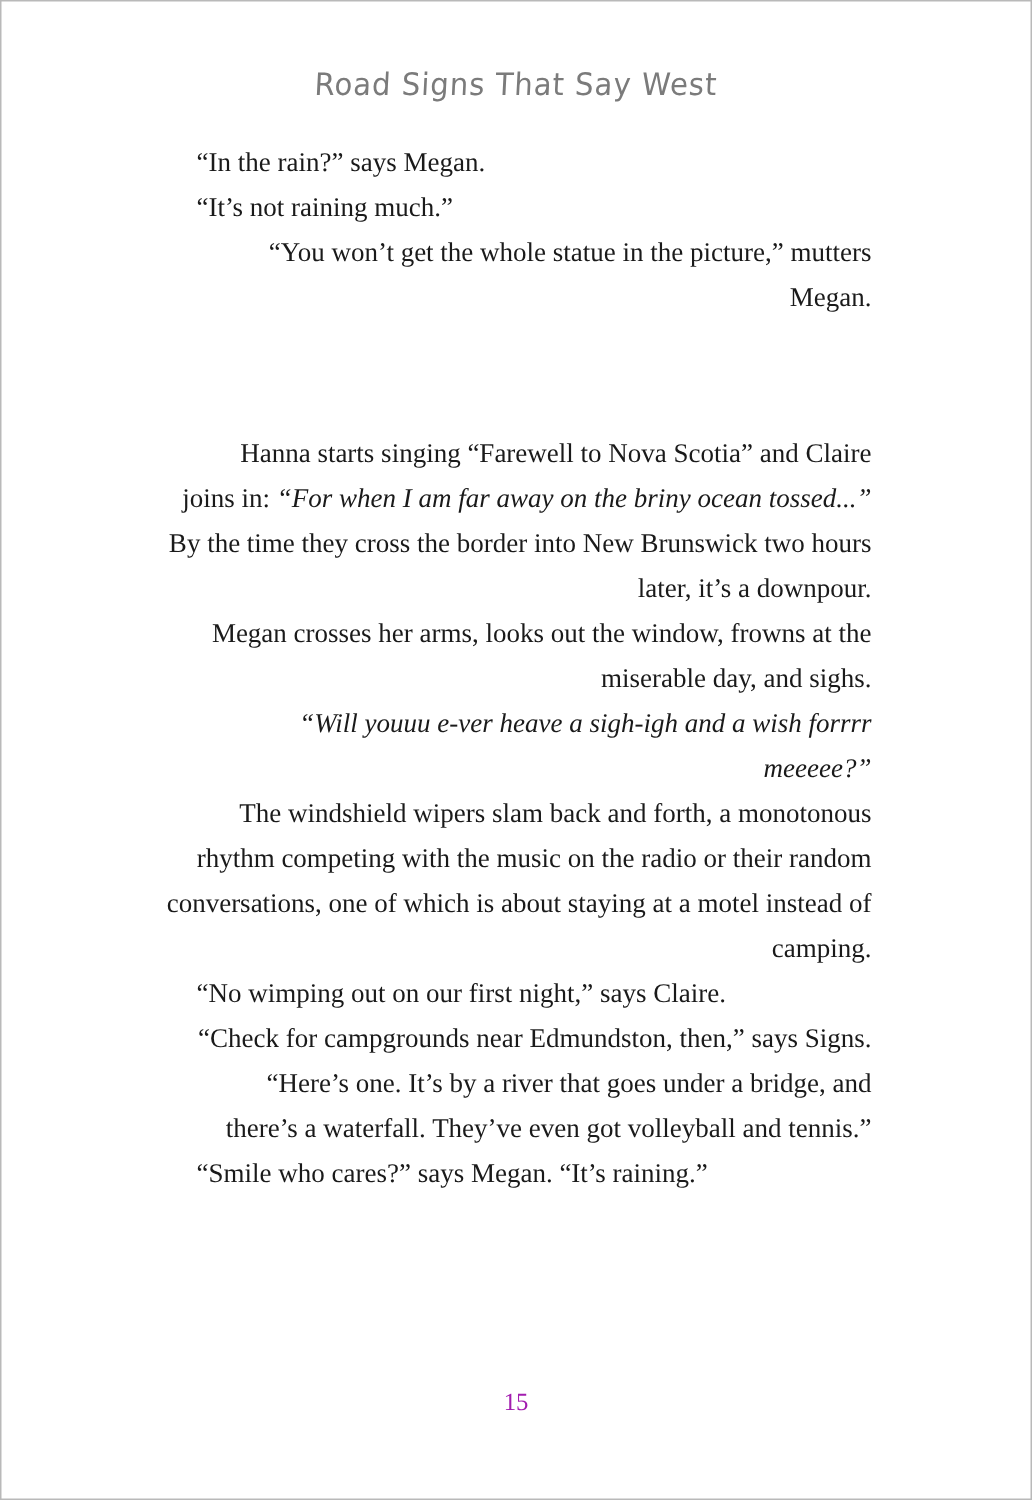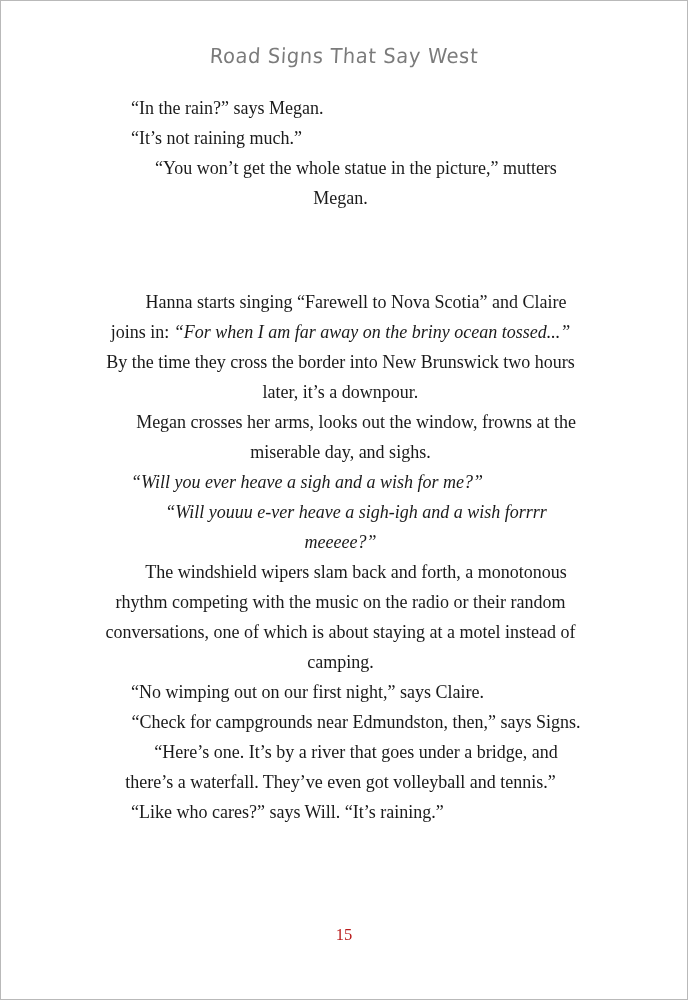--- a/index.html
+++ b/index.html
@@ -50,21 +50,21 @@
     line-height: 30px;
     text-align: justify;
     text-indent: 31px;
     hyphens: manual;
     -webkit-hyphens: manual;
   }
   .para.noindent {
     text-indent: 0;
   }
   .para.last-line-left {
-    text-align: center;
+    text-align: right;
   }
   .para em {
     font-style: italic;
   }
   .para.italic {
     font-style: italic;
   }
 
   
   .scene-break {
@@ -72,21 +72,21 @@
   }
 
   
   .folio {
     position: absolute;
     bottom: 54px;
     left: 0;
     right: 0;
     text-align: center;
     font-size: 16.5px;
-    color: #b91c1c;
+    color: #a21caf;
     font-family: "Liberation Serif", "DejaVu Serif", serif;
   }
 </style>
 </head>
 <body>
 
 <div class="page">
 
   <div class="running-head">Road Signs That Say West</div>
 
@@ -96,25 +96,24 @@
     <p class="para">“It’s not raining much.”</p>
     <p class="para last-line-left">“You won’t get the whole statue in the picture,” mutters Megan.</p>
 
     <div class="scene-break"></div>
 
     <p class="para last-line-left"><span>Hanna starts singing “Farewell to Nova Scotia” and Claire joins in: </span><em>“For when I am far away on the briny ocean tossed...”</em></p>
 
     <p class="para noindent last-line-left">By the time they cross the border into New Brunswick two hours later, it’s a downpour.</p>
 
     <p class="para last-line-left">Megan crosses her arms, looks out the window, frowns at the miserable day, and sighs.</p>
-    <p class="para italic">“Will you ever heave a sigh and a wish for me?”</p>
     <p class="para italic last-line-left">“Will youuu e-ver heave a sigh-igh and a wish forrrr meeeee?”</p>
     <p class="para last-line-left">The windshield wipers slam back and forth, a monoto­nous rhythm competing with the music on the radio or their random conversations, one of which is about staying at a motel instead of camping.</p>
     <p class="para">“No wimping out on our first night,” says Claire.</p>
     <p class="para last-line-left">“Check for campgrounds near Edmundston, then,” says Signs.</p>
     <p class="para last-line-left">“Here’s one. It’s by a river that goes under a bridge, and there’s a waterfall. They’ve even got volleyball and tennis.”</p>
-    <p class="para">“Like who cares?” says Will. “It’s raining.”</p>
+    <p class="para">“Smile who cares?” says Megan. “It’s raining.”</p>
 
   </div>
 
   <div class="folio">15</div>
 
 </div>
 
 </body></html>

